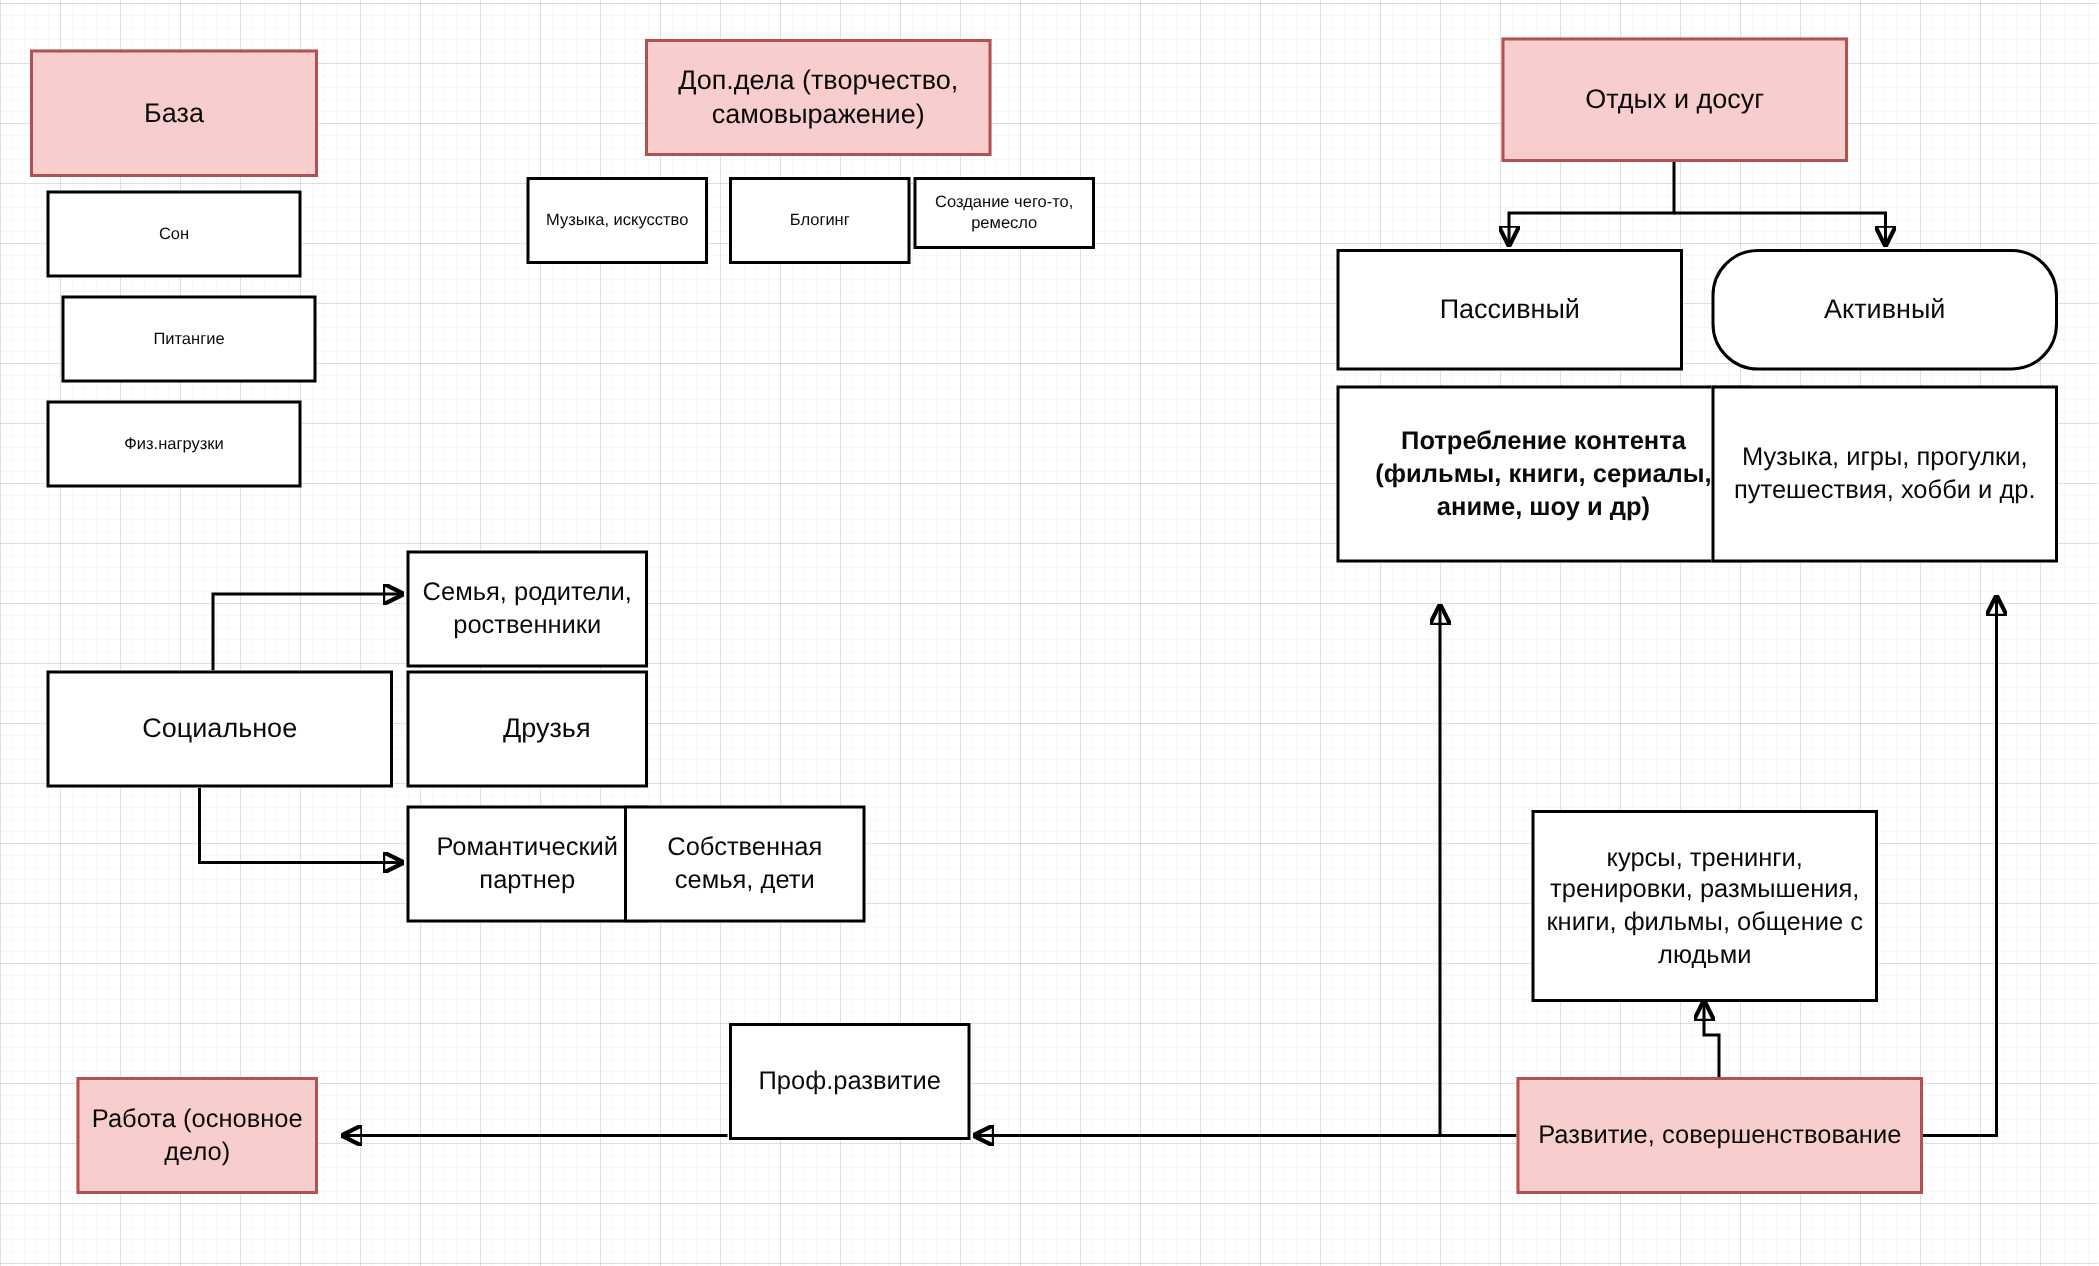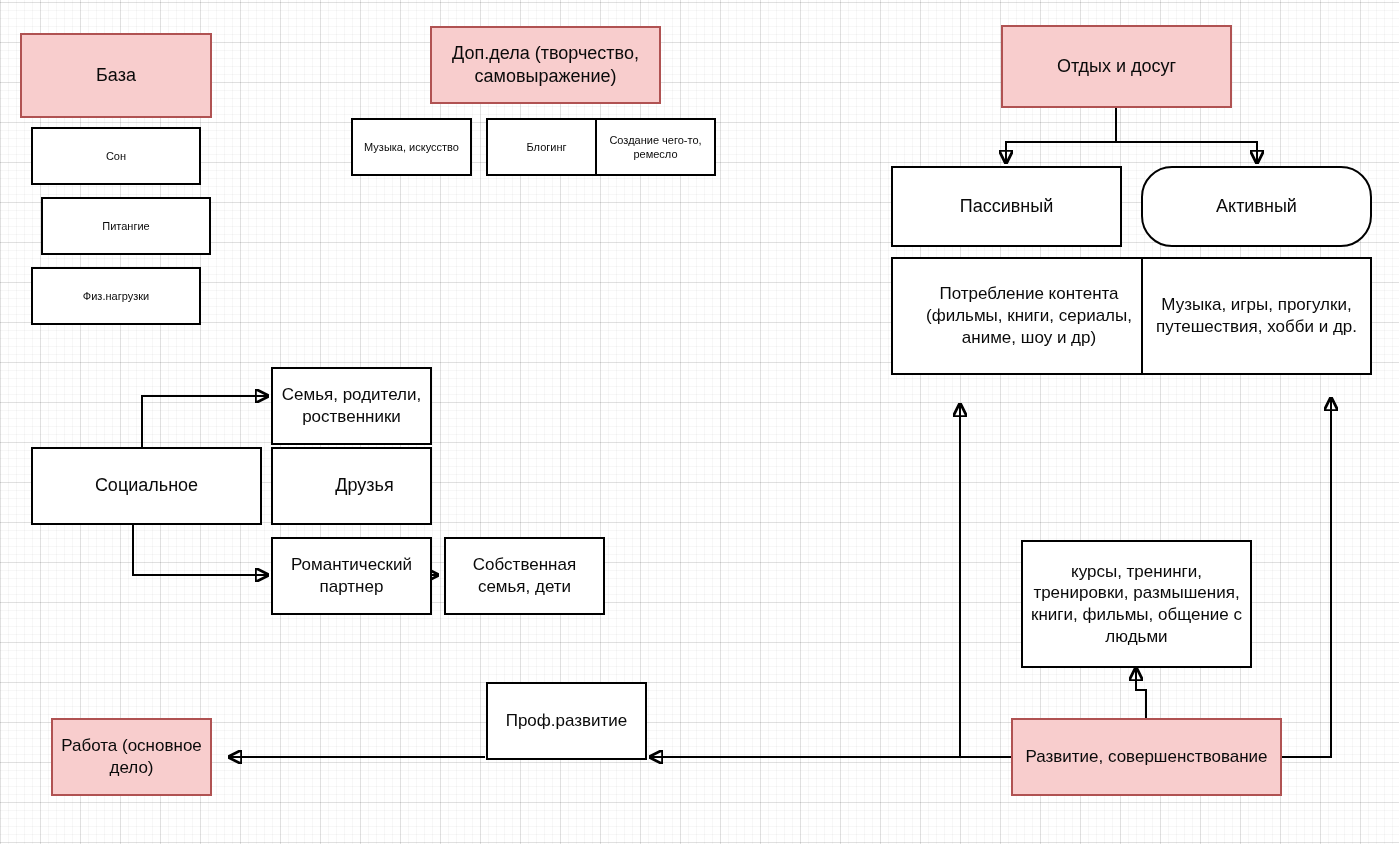--- a/index.html
+++ b/index.html
@@ -101,41 +101,41 @@
   <div class="node small" style="left:41px; top:197px; width:170px; height:58px;">Питангие</div>
 
   <div class="node small" style="left:31px; top:267px; width:170px; height:58px;">Физ.нагрузки</div>
 
   <div class="node accent" style="left:430px; top:26px; width:231px; height:78px; font-size:18px;">Доп.дела (творчество, самовыражение)</div>
 
   <div class="node small" style="left:351px; top:118px; width:121px; height:58px;">Музыка, искусство</div>
 
   <div class="node small" style="left:486px; top:118px; width:121px; height:58px;">Блогинг</div>
 
-  <div class="node small" style="left:595px; top:118px; width:121px; height:58px;">Создание чего-то, ремесло</div>
+  <div class="node small" style="left:609px; top:118px; width:121px; height:48px;">Создание чего-то, ремесло</div>
 
   <div class="node" style="left:891px; top:166px; width:231px; height:81px; font-size:18px;">Пассивный</div>
 
   <div class="node accent" style="left:1001px; top:25px; width:231px; height:83px; font-size:18px;">Отдых и досуг</div>
 
   <div class="node" style="left:1141px; top:166px; width:231px; height:81px; font-size:18px;border-radius:31px;">Активный</div>
 
-  <div class="node" style="left:891px; top:257px; width:276px; height:118px; font-size:17px;">Потребление контента (фильмы, книги, сериалы, аниме, шоу и др)</div>
+  <div class="node" style="left:891px; top:257px; width:276px; height:118px; font-size:17px;font-weight:bold;">Потребление контента (фильмы, книги, сериалы, аниме, шоу и др)</div>
 
   <div class="node" style="left:1141px; top:257px; width:231px; height:118px; font-size:17px;">Музыка, игры, прогулки, путешествия, хобби и др.</div>
 
   <div class="node" style="left:31px; top:447px; width:231px; height:78px; font-size:18px;">Социальное</div>
 
   <div class="node" style="left:271px; top:357px; width:161px; height:78px; font-size:17px;margin-top:10px;">Семья, родители, роственники</div>
 
   <div class="node" style="left:271px; top:447px; width:161px; height:78px; font-size:18px;padding-left:32px;">Друзья</div>
 
   <div class="node" style="left:271px; top:537px; width:161px; height:78px; font-size:17px;">Романтический партнер</div>
 
-  <div class="node" style="left:444px; top:537px; width:161px; height:78px; font-size:17px;">Собственная семья, дети</div>
+  <div class="node" style="left:416px; top:537px; width:161px; height:78px; font-size:17px;">Собственная семья, дети</div>
 
   <div class="node" style="left:1021px; top:540px; width:231px; height:128px; font-size:17px;">курсы, тренинги, тренировки, размышения, книги, фильмы, общение с людьми</div>
 
   <div class="node accent" style="left:1011px; top:718px; width:271px; height:78px; font-size:17px;">Развитие, совершенствование</div>
 
   <div class="node" style="left:486px; top:682px; width:161px; height:78px; font-size:17px;">Проф.развитие</div>
 
   <div class="node accent" style="left:51px; top:718px; width:161px; height:78px; font-size:17px;">Работа (основное дело)</div>
 
 </div>

